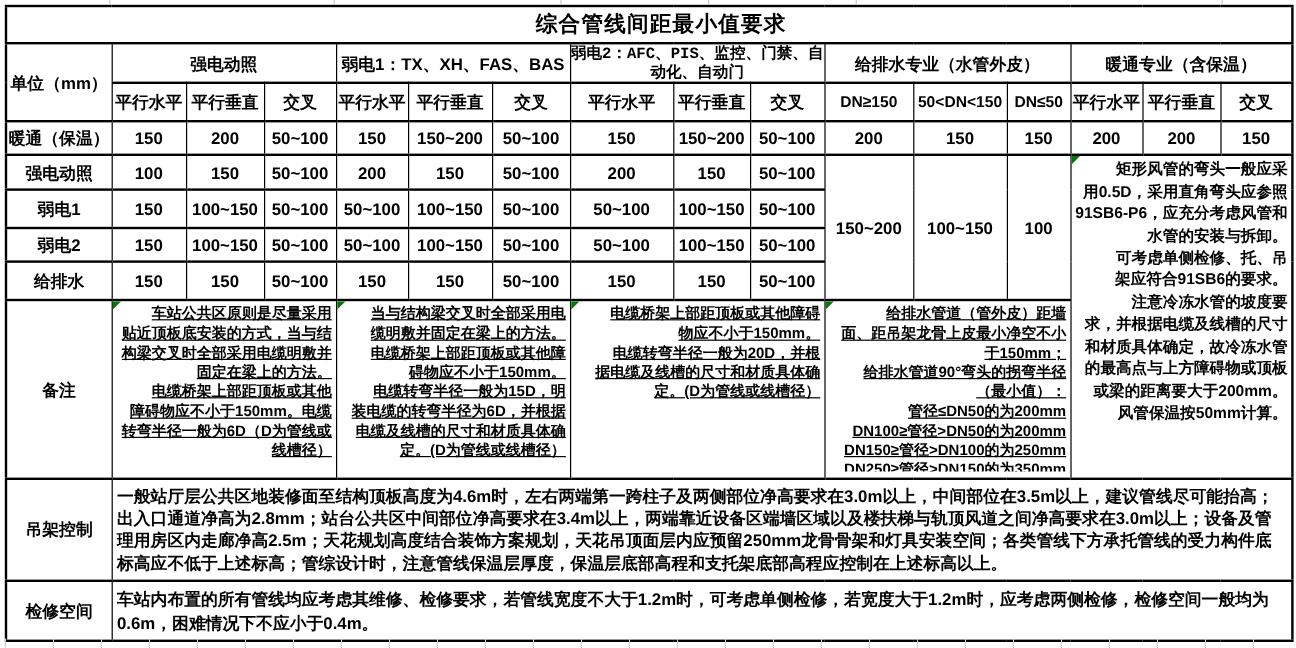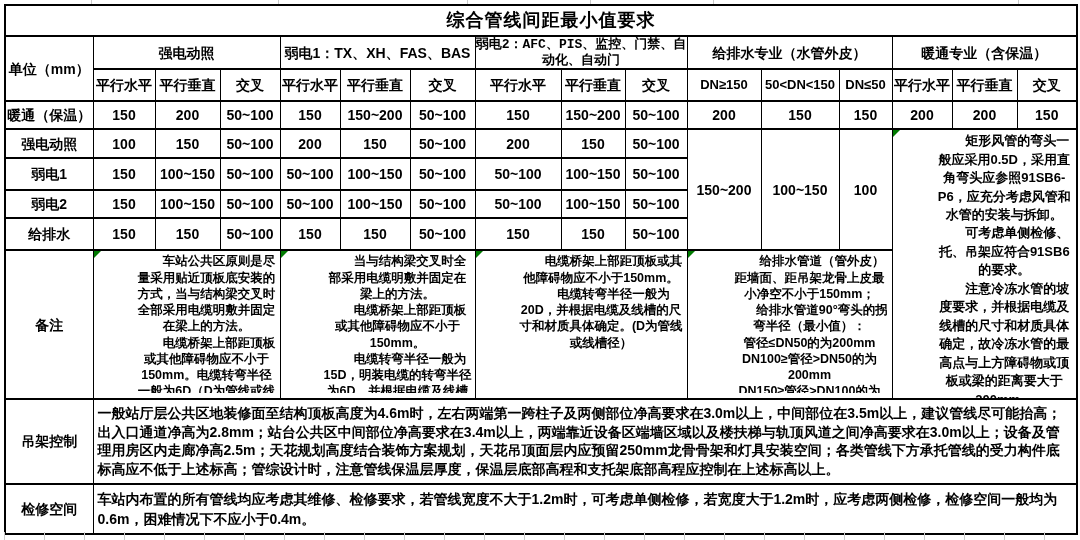--- a/index.html
+++ b/index.html
@@ -14,23 +14,23 @@
   .title-cell{font-size:18px;letter-spacing:1px;height:29px;padding-left:20px;}
   .hdrA{height:32px;}
   .hdrB{height:32px;}
   .wk2{font-size:13px;line-height:1.2;font-family:Liberation Mono, monospace;}
   .dn{font-size:13px;margin-top:28px;}
   .datarow{height:28px;}
   .datarow31{height:31px;}
   .remarks-row{height:145px;}
   .hanger-row{height:78px;}
   .service-row{height:46px;}
-  .note{vertical-align:top;text-align:center;position:relative;padding-left:40px;}
+  .note{vertical-align:top;text-align:right;position:relative;}
   .note .clip{overflow:hidden;padding:2px 3px 0 3px;}
-  .clip-remark{height:140px;}
+  .clip-remark{height:140px;text-decoration:underline;}
   .clip-hvac{height:266px;}
   .note p{margin:0;font-size:12.5px;line-height:1.3;text-indent:2em;}
   .note p.noind{text-indent:0;}
   .hvac-note p{font-size:13px;line-height:1.42;}
   .wide-note{vertical-align:middle;text-align:left;}
   .wide-note .clip{padding:4px 4px;}
   .hanger-text{font-size:14px;line-height:1.33;margin:0;}
   .service-text{font-size:14px;line-height:1.45;margin:0;}
   .rel{position:relative;}
   .gtri{position:absolute;top:0;left:0;width:0;height:0;

